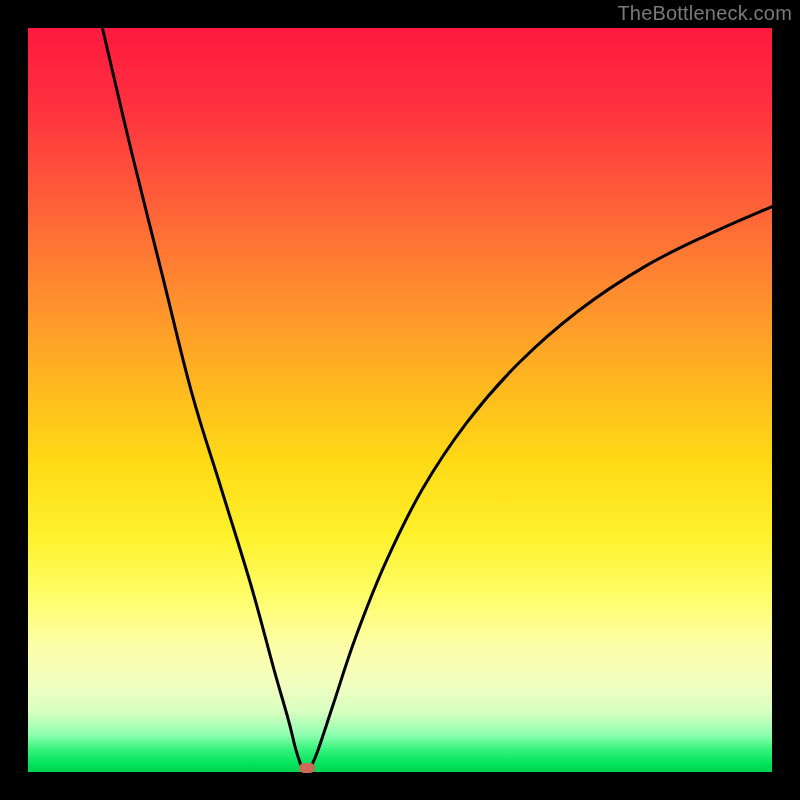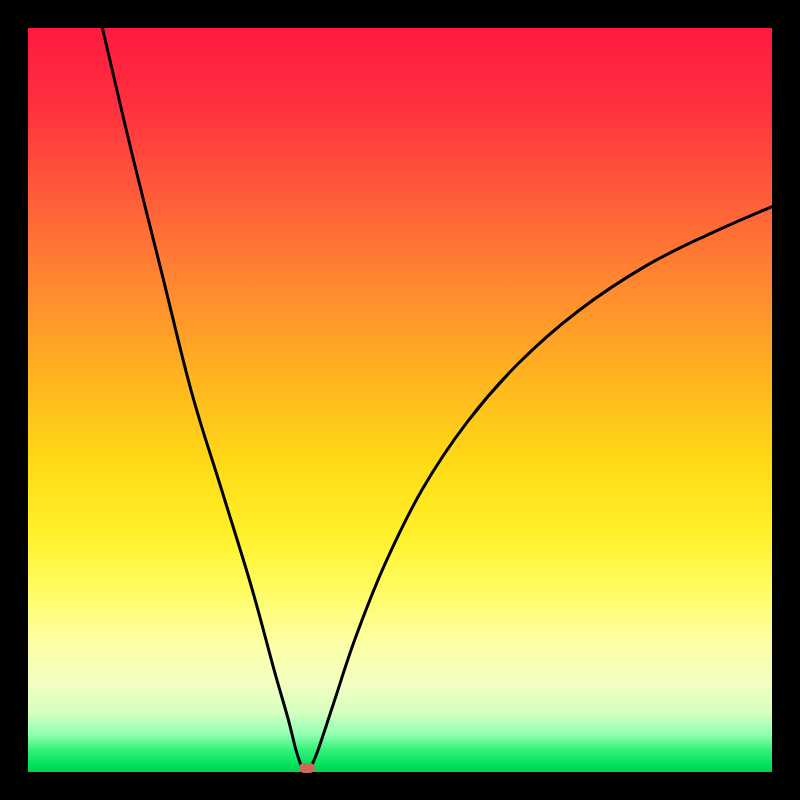--- a/index.html
+++ b/index.html
@@ -65,20 +65,21 @@
     background: #cc6a5a;
     border-radius: 5px;
     transform: translate(-50%, -50%);
     z-index: 3;
   }
 </style>
 </head>
 <body>
 
 <div class="frame">
+  <div class="watermark">TheBottleneck.com</div>
 
   <div class="plot-area">
     <svg class="curve" viewBox="0 0 744 744" preserveAspectRatio="none">
       <path id="curve-left" fill="none" stroke="#000" stroke-width="3" stroke-linecap="round" d="M 74.4 0 C 79.75680000000001 22.7664, 93.44640000000001 82.28640000000001, 104.16000000000001 126.48000000000002 C 114.87360000000001 170.67360000000002, 123.20639999999999 202.66559999999998, 133.92 245.51999999999998 C 144.6336 288.3744, 152.9664 325.7232, 163.68 364.56 C 174.39360000000002 403.3968, 182.7264 426.46079999999995, 193.44 461.28 C 204.15359999999998 496.0992, 213.82559999999998 525.8592, 223.2 558 C 232.5744 590.1408, 238.824 615.7344, 245.52 639.84 C 252.216 663.9456, 256.38239999999996 677.1888, 260.4 691.92 C 264.4176 706.6511999999999, 265.42944 713.10912, 267.84 721.68 C 270.25055999999995 730.2508799999999, 272.72063999999995 736.32192, 273.792 739.536"></path>
       <path id="curve-right" fill="none" stroke="#000" stroke-width="3" stroke-linecap="round" d="M 282.72 739.536 C 284.05920000000003 736.32192, 286.1424 732.92928, 290.16 721.68 C 294.17760000000004 710.43072, 298.34399999999994 697.1279999999999, 305.03999999999996 677.04 C 311.736 656.952, 317.98560000000003 635.5248, 327.36 610.08 C 336.7344 584.6352, 345.0672 562.4639999999999, 357.12 535.68 C 369.1728 508.89599999999996, 379.5888 486.72479999999996, 394.32 461.28 C 409.0512 435.8352, 421.55039999999997 417.08639999999997, 438.96 394.32 C 456.3696 371.5536, 470.952 354.8879999999999, 491.04 334.79999999999995 C 511.12800000000004 314.712, 527.7936 300.12960000000004, 550.56 282.72 C 573.3263999999999 265.3104, 593.4144 252.14159999999998, 617.52 238.07999999999998 C 641.6256 224.01839999999999, 661.7136 215.31360000000004, 684.48 204.60000000000002 C 707.2464 193.8864, 733.2864 183.24719999999996, 744 178.55999999999995"></path>
       <path id="curve-flat" fill="none" stroke="#000" stroke-width="3" stroke-linecap="round" d="M 273.792 739.536 L 282.72 739.536"></path>
     </svg>
     <div id="marker" class="point" style="left: 279px; top: 739.536px; background: rgb(204, 106, 90);"></div>
   </div>
 </div>

